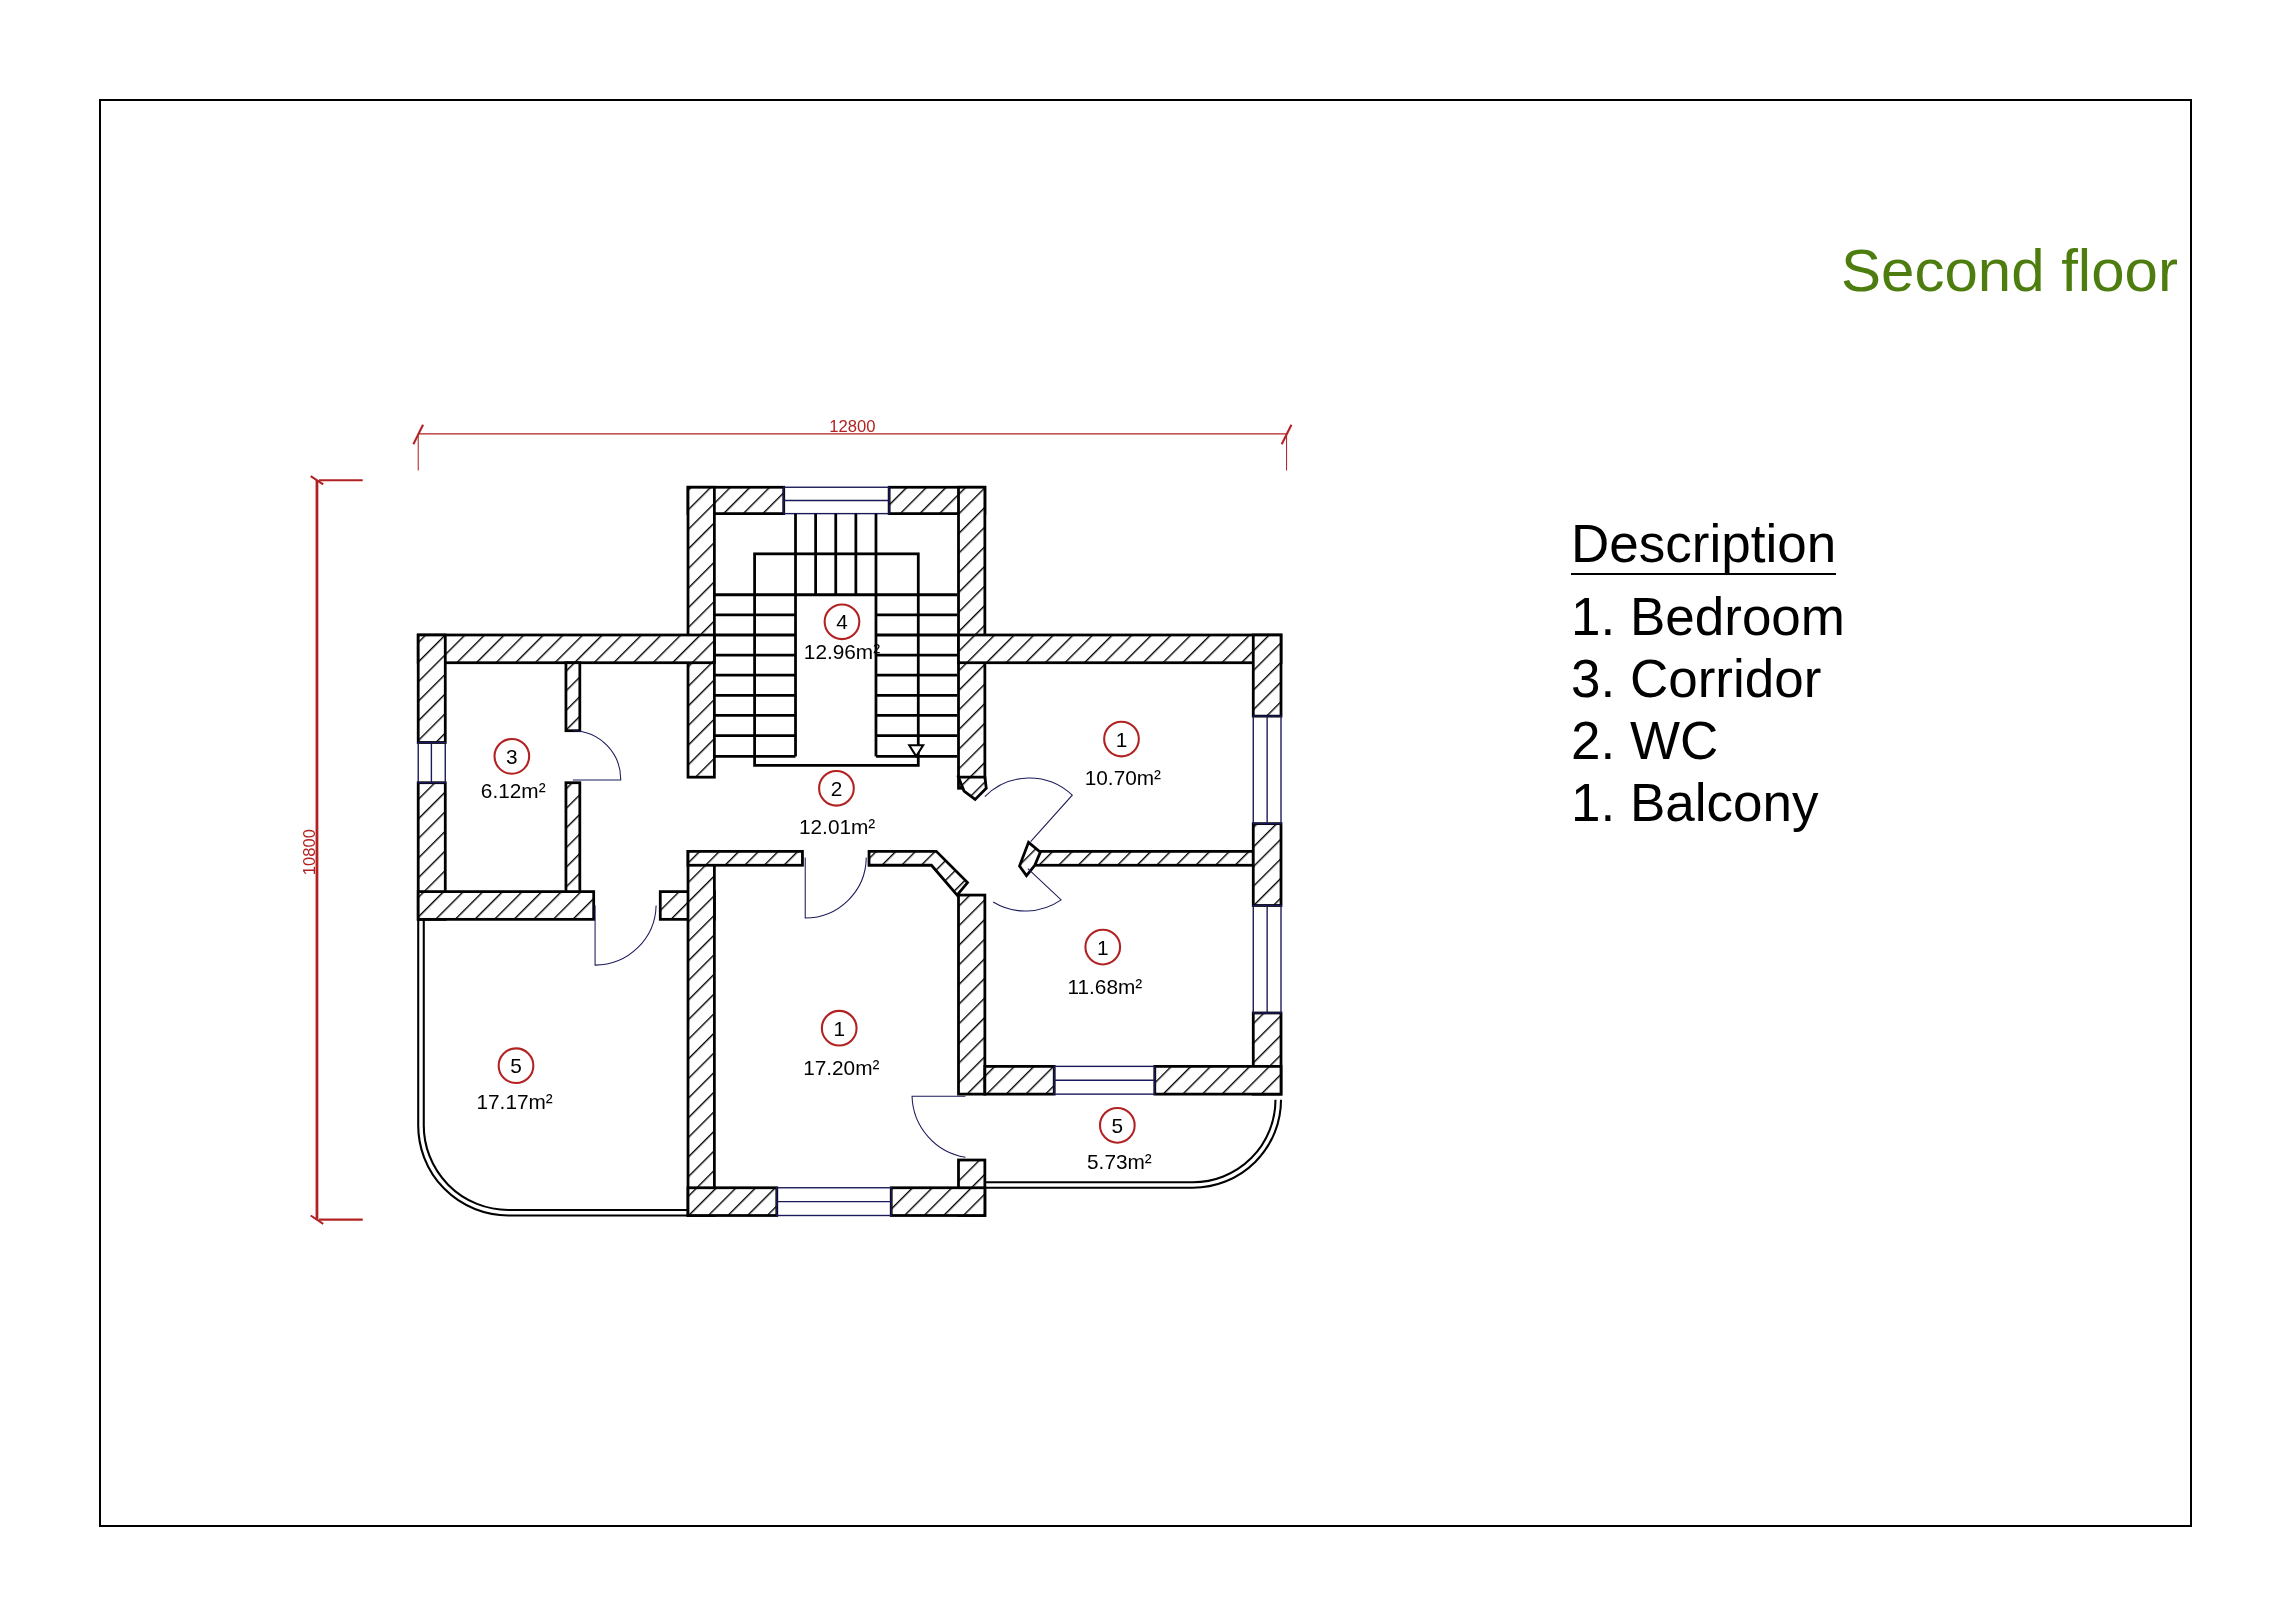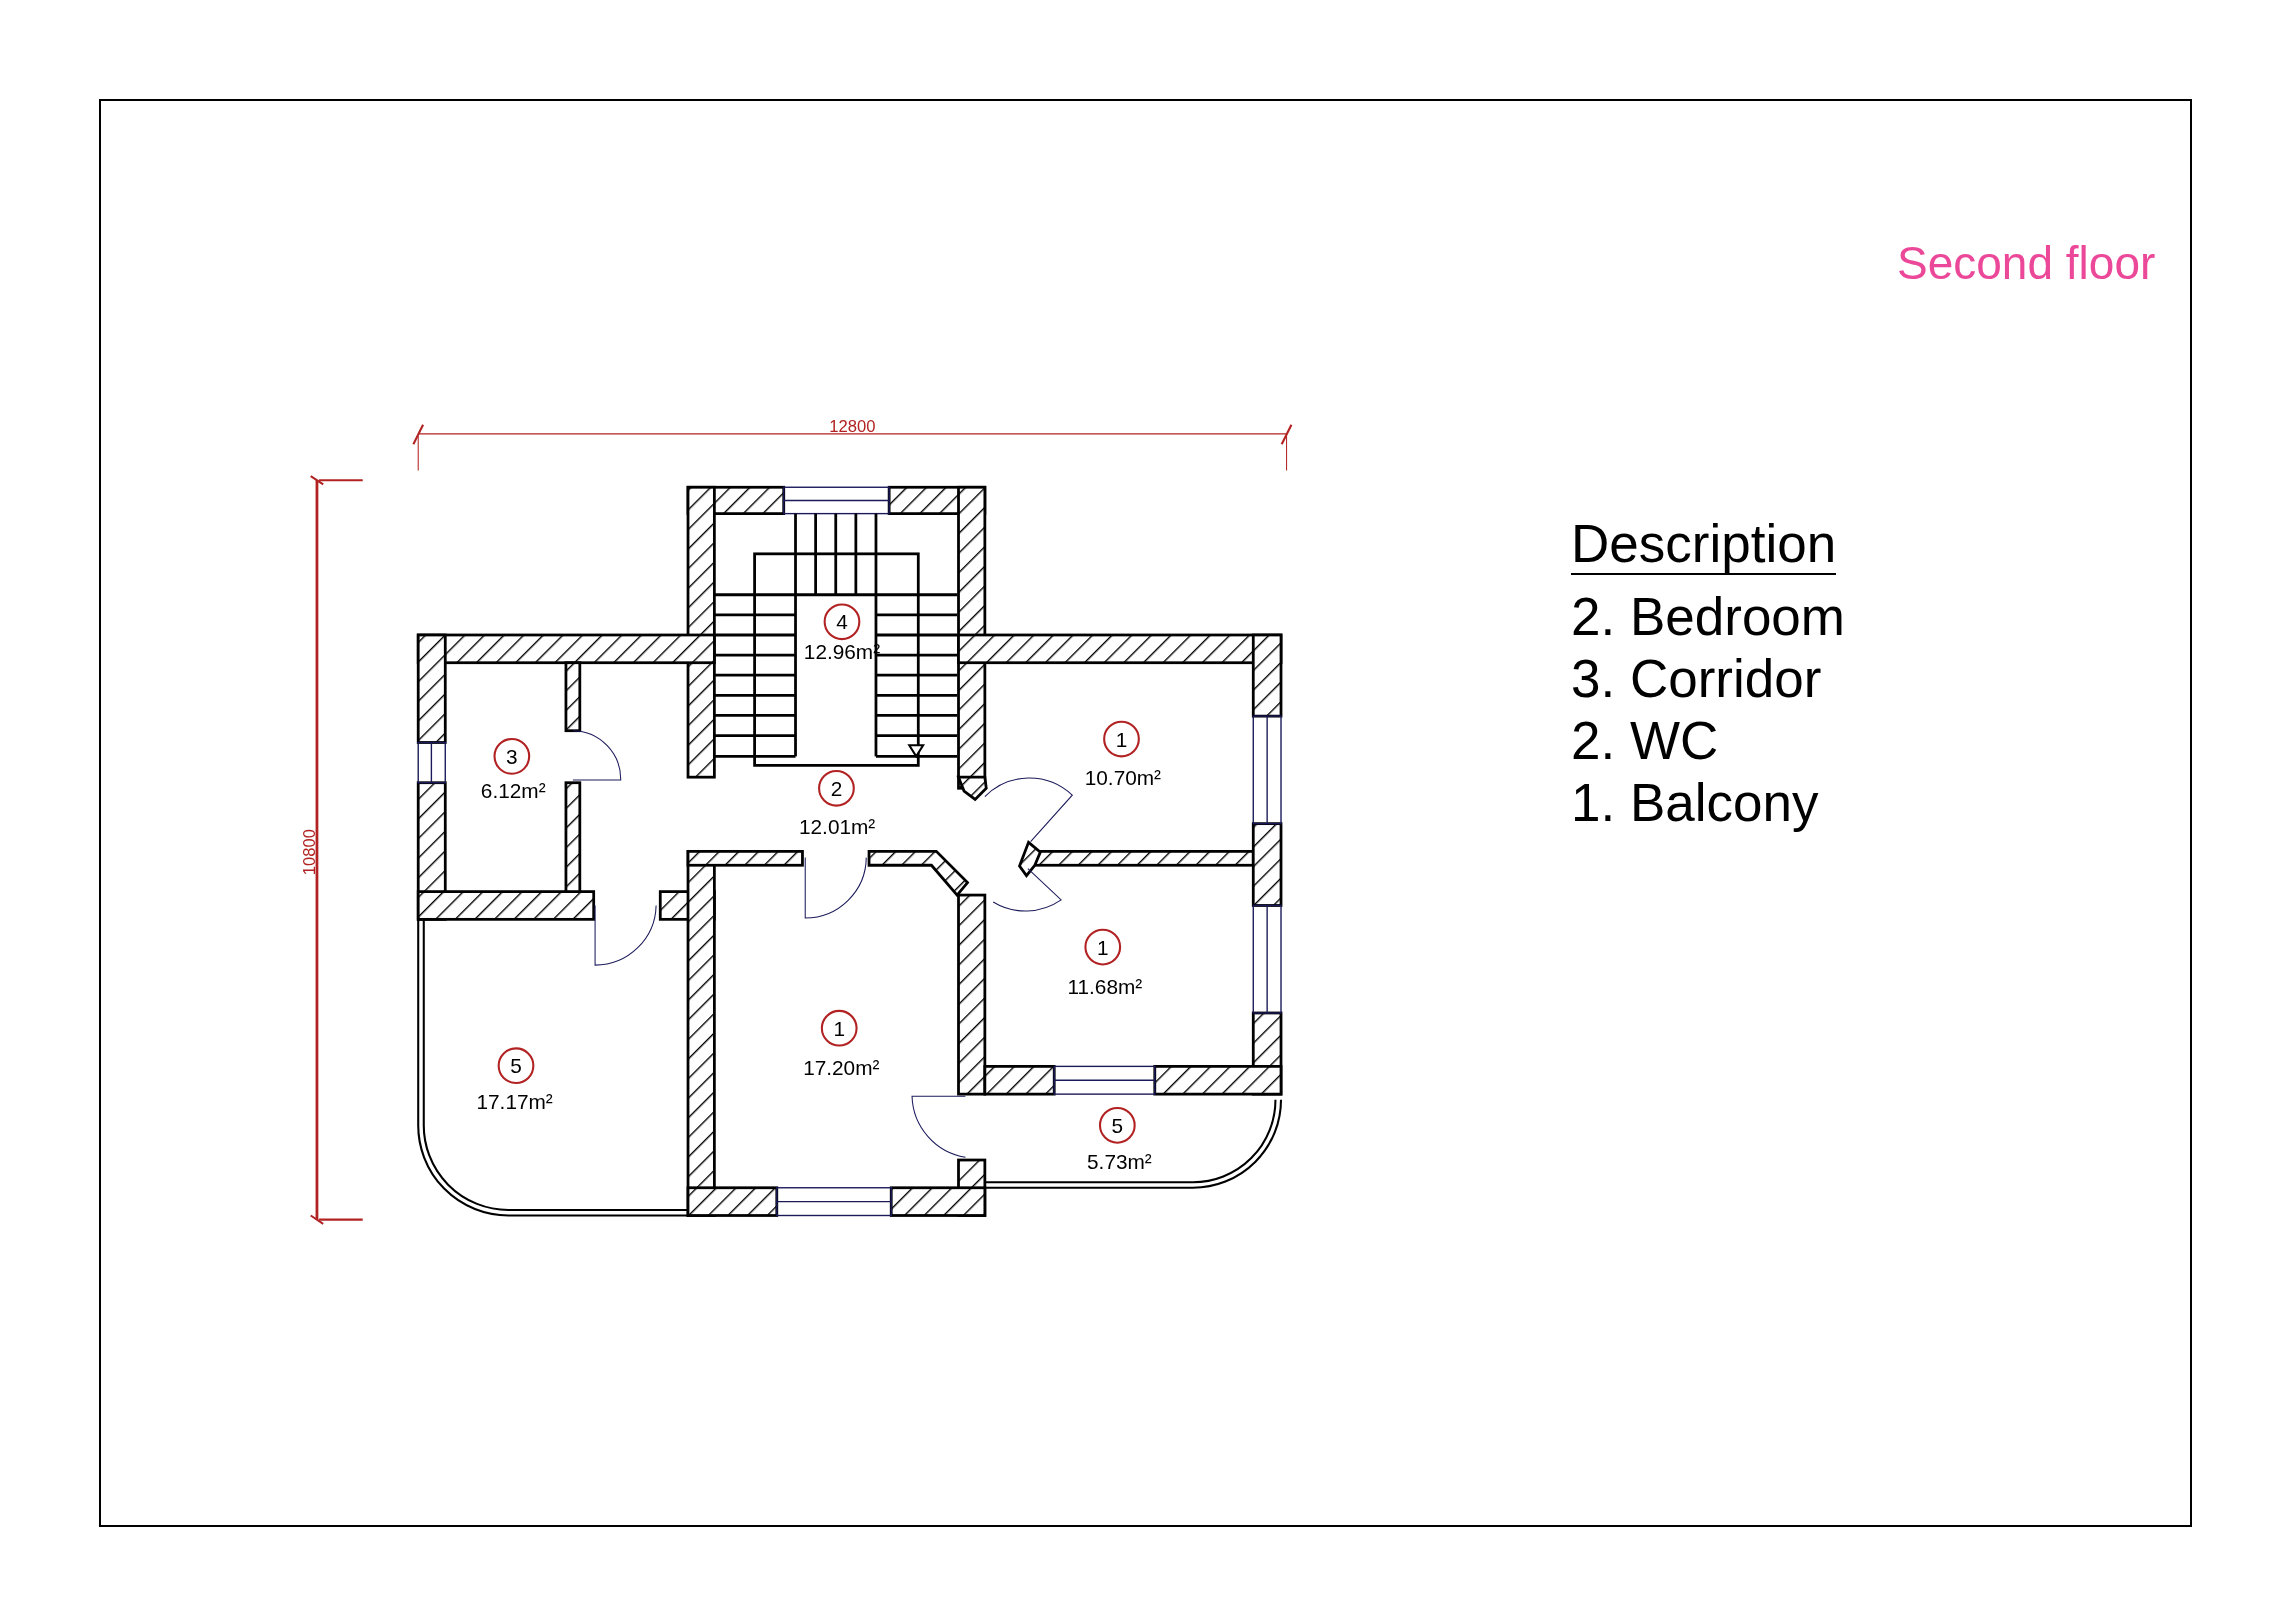--- a/index.html
+++ b/index.html
@@ -1,36 +1,36 @@
 <!DOCTYPE html>
 <html style="font-size:11px"><head>
 <meta charset="utf-8">
 <style>
   html, body { margin: 0; padding: 0; background: #ffffff; }
   body { width: 2295px; height: 1623px; position: relative; overflow: hidden; font-family: "Liberation Sans", sans-serif; }
   .frame { position: absolute; left: 99px; top: 99px; width: 2093px; height: 1428px; border: 2.1px solid #000; box-sizing: border-box; }
-  .sheet-title { position: absolute; left: 1897px; top: 236px; font-size: 46px; color: #ec4899; white-space: nowrap; }
+  .sheet-title { position: absolute; left: 1841px; top: 236px; font-size: 60px; color: #4d7c0f; white-space: nowrap; }
   .legend { position: absolute; left: 1571px; top: 515px; color: #000; }
   .legend-heading { font-size: 53px; line-height: 57px; display: inline-block; border-bottom: 2.8px solid #000; padding-bottom: 1.4px; margin-bottom: 11px; }
   .legend-item { font-size: 53px; line-height: 62px; white-space: nowrap; }
   svg.plan { position: absolute; left: 0; top: 0; }
   .dim-text { font-family: "Liberation Sans", sans-serif; font-size: 24px; fill: #b22222; }
   .area-text { font-family: "Liberation Sans", sans-serif; font-size: 30px; fill: #000; }
   .tag-text { font-family: "Liberation Sans", sans-serif; font-size: 30px; fill: #000; }
 </style>
 </head>
 <body>
 
 <div class="frame"></div>
 
 <div class="sheet-title">Second floor</div>
 
 <div class="legend">
   <div class="legend-heading">Description</div>
-  <div class="legend-item">2. Bedroom</div>
+  <div class="legend-item">1. Bedroom</div>
   <div class="legend-item">3. Corridor</div>
   <div class="legend-item">2. WC</div>
   <div class="legend-item">1. Balcony</div>
 </div>
 
 <svg class="plan" width="2295" height="1623" viewBox="0 0 3309 2339" xmlns="http://www.w3.org/2000/svg">
   <defs>
     <pattern id="hatch" patternUnits="userSpaceOnUse" width="20" height="20" patternTransform="rotate(45)">
       <rect width="20" height="20" fill="#fff"></rect>
       <line x1="0" y1="0" x2="0" y2="20" stroke="#000" stroke-width="4"></line>

